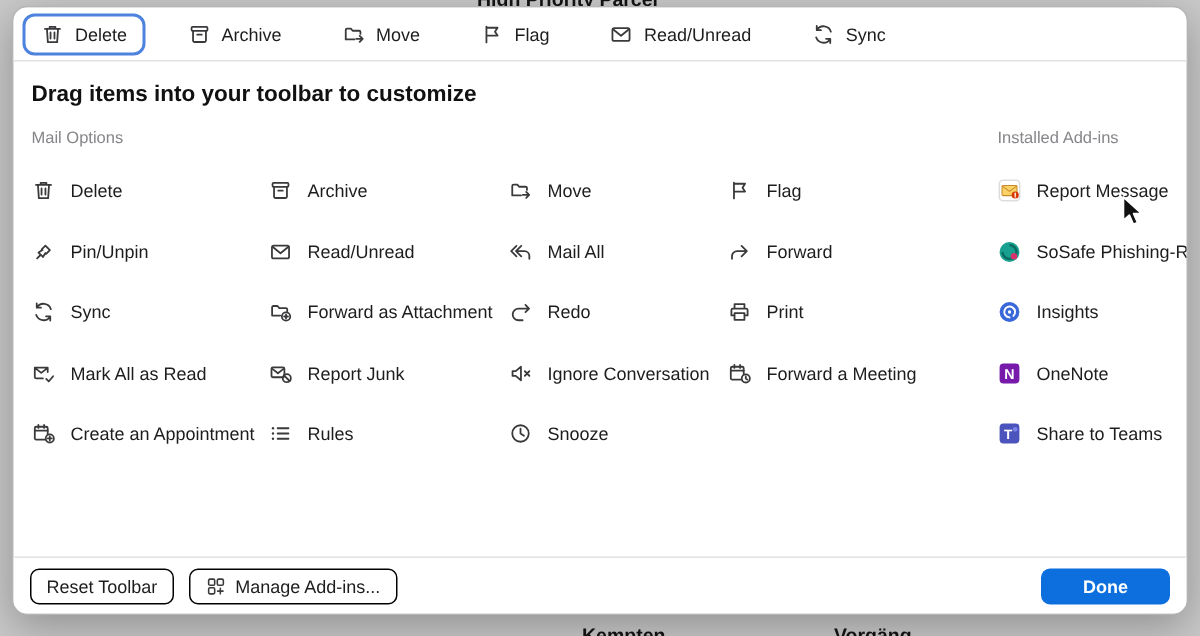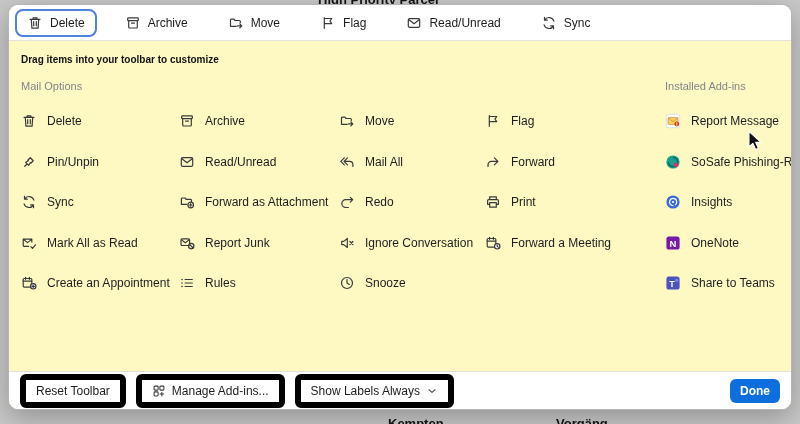--- a/index.html
+++ b/index.html
@@ -11,39 +11,39 @@
     color:#1d1d1f;
     -webkit-font-smoothing:antialiased;
   }
   .bg-text { position:absolute; font-size:13px; font-weight:700; color:#141414; white-space:nowrap; }
   .bg-top    { top:-8px;  left:318px; }
   .bg-bl     { bottom:-7px; left:388px; }
   .bg-br     { bottom:-7px; left:556px; }
 
   .panel {
     position:absolute; left:8px; top:4px; width:784px; height:406px;
-    background:#fef9c3; border:1px solid #b5b5b5; border-radius:10px;
+    background:#ffffff; border:1px solid #b5b5b5; border-radius:10px;
     box-shadow:0 8px 28px rgba(0,0,0,.28);
     overflow:hidden;
   }
 
   
   .toolbar {
     height:36px; display:flex; align-items:center; gap:16px;
     padding:0 6px; border-bottom:1px solid #e2e2e2; background:#fff;
   }
   .tb-item {
     display:flex; align-items:center; gap:7px;
     padding:4px 10px; font-size:12px; border:2px solid transparent; border-radius:8px;
     white-space:nowrap;
   }
   .tb-item.selected { border-color:#4d82dd; }
 
   .content { padding:13px 12px 0 12px; }
-  .instruction { font-size:10px; font-weight:700; color:#111; }
+  .instruction { font-size:15px; font-weight:700; color:#111; }
 
   .cols { display:flex; align-items:center; }
   .mail-col { width:632px; flex:none; }
   .addins-col { width:148px; flex:none; padding-left:12px; }
   .section-title { margin-top:15px; font-size:11px; color:#85858a; line-height:13px; }
 
   .grid {
     margin-top:8px;
     display:grid;
     grid-template-columns:158px 160px 146px 168px;
@@ -64,29 +64,29 @@
   
   .footer {
     position:absolute; left:0; right:0; bottom:0; height:38px;
     border-top:1px solid #e2e2e2; background:#fff;
     display:flex; align-items:center; gap:10px; padding:0 11px;
   }
   .btn {
     display:flex; align-items:center; gap:6px;
     font-family:"Liberation Sans", sans-serif;
     font-size:12px; color:#1d1d1f; background:#fff;
-    border:6px solid #000000; border-radius:6px;
+    border:1px solid #000000; border-radius:6px;
     padding:4px 10px; cursor:default;
   }
   .btn-done {
     margin-left:auto;
     font-family:"Liberation Sans", sans-serif;
     font-size:12px; font-weight:600; color:#fff;
     background:#0d6fde; border:none; border-radius:6px;
-    padding:5px 10px; cursor:default;
+    padding:5px 28px; cursor:default;
   }
 
   .cursor { position:absolute; left:747px; top:130px; z-index:20; pointer-events:none; }
 </style>
 </head>
 <body>
 
 <div class="bg-text bg-top">High Priority Parcel</div>
 <div class="bg-text bg-bl">Kempten</div>
 <div class="bg-text bg-br">Vorgäng</div>
@@ -391,28 +391,20 @@
       <span class="ic14">
         <svg viewBox="0 0 16 16" width="14" height="14" fill="none" stroke="#3a3a3c" stroke-width="1.2" stroke-linecap="round" stroke-linejoin="round">
             <rect x="2.4" y="2.4" width="4.6" height="4.6" rx="1"></rect>
             <rect x="9" y="2.4" width="4.6" height="4.6" rx="1"></rect>
             <rect x="2.4" y="9" width="4.6" height="4.6" rx="1"></rect>
             <path d="M11.3 9.4v4.2M9.2 11.5h4.2"></path>
           </svg>
       </span>
       <span>Manage Add-ins...</span>
     </button>
-    <button class="btn">
-      <span>Show Labels Always</span>
-      <span class="ic12">
-        <svg viewBox="0 0 16 16" width="12" height="12" fill="none" stroke="#555" stroke-width="1.5" stroke-linecap="round" stroke-linejoin="round">
-            <path d="M4 6.3l4 3.6 4-3.6"></path>
-          </svg>
-      </span>
-    </button>
     <button class="btn-done">Done</button>
   </div>
 
 </div>
 
 <div class="cursor">
   <svg width="16" height="21" viewBox="0 0 14 19">
     <path d="M1.5 1.2v14.2l3.6-3.2 2.4 5.5 2.6-1.1-2.4-5.4h4.8z" fill="#111" stroke="#fff" stroke-width="1.1" stroke-linejoin="round"></path>
   </svg>
 </div>

